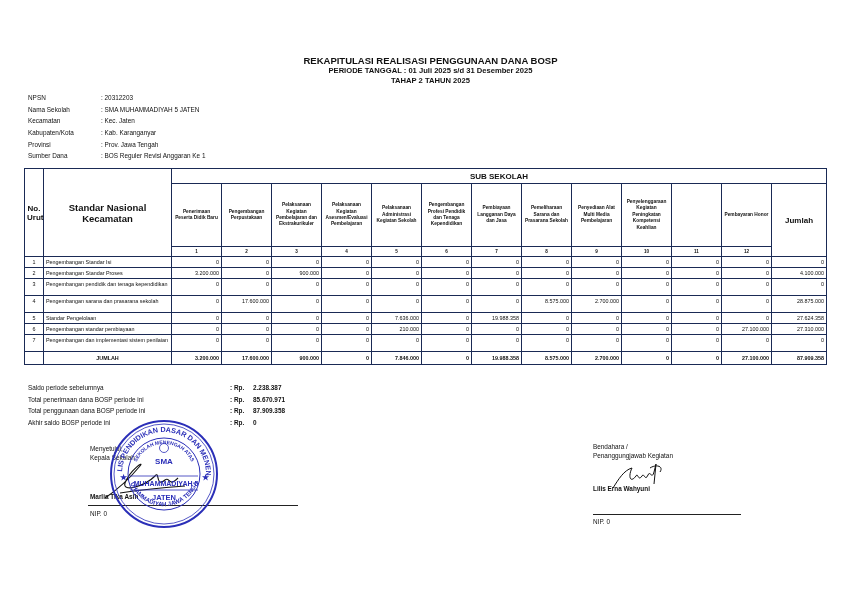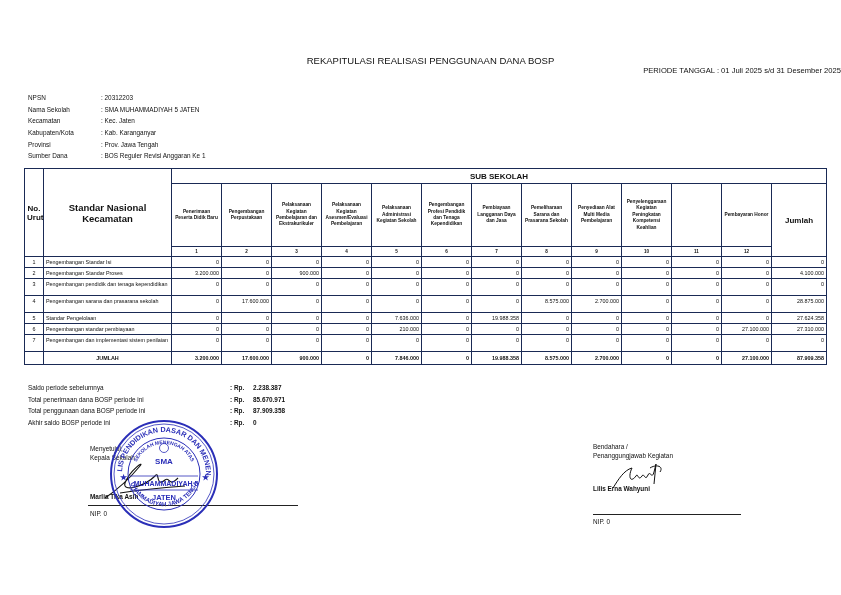--- a/index.html
+++ b/index.html
@@ -1,21 +1,21 @@
 <!DOCTYPE html>
 <html><head>
 <meta charset="utf-8">
 <style>
   * { box-sizing: border-box; margin: 0; padding: 0; }
   html, body { width: 841px; height: 595px; background: #ffffff; overflow: hidden; }
   body { font-family: "Liberation Sans", sans-serif; color: #111; position: relative; }
 
   .title-block { position: absolute; left: 0; top: 55px; width: 841px; text-align: center; }
-  .title-block .t1 { font-size: 9.5px; font-weight: normal; line-height: 11px; margin-left: 20px; }
-  .title-block .t2 { font-size: 7.6px; font-weight: normal; line-height: 10px; margin-left: 20px; text-align: right; }
+  .title-block .t1 { font-size: 9.5px; font-weight: bold; line-height: 11px; margin-left: 20px; }
+  .title-block .t2 { font-size: 7.6px; font-weight: bold; line-height: 10px; margin-left: 20px; }
   .title-block .t3 { font-size: 7.6px; font-weight: bold; line-height: 10px; margin-left: 20px; }
 
   .identity { position: absolute; left: 28px; top: 92px; font-size: 6.4px; }
   .identity .row { display: flex; height: 11.6px; align-items: center; }
   .identity .lbl { width: 73px; }
   .identity .val { }
 
   table.rekap { position: absolute; left: 24px; top: 168px; width: 802px; border-collapse: collapse; table-layout: fixed; }
   table.rekap td, table.rekap th { border: 1px solid #1a2a55; font-size: 5.4px; padding: 0 2px; }
   table.rekap th { font-weight: bold; text-align: center; vertical-align: middle; }
@@ -54,20 +54,21 @@
   .stamp { position: absolute; left: 108px; top: 418px; width: 112px; height: 112px; }
   .signature-l { position: absolute; left: 100px; top: 458px; width: 90px; height: 45px; }
   .signature-r { position: absolute; left: 610px; top: 462px; width: 60px; height: 30px; }
 </style>
 </head>
 <body>
 
 <div class="title-block">
   <div class="t1">REKAPITULASI REALISASI PENGGUNAAN DANA BOSP</div>
   <div class="t2">PERIODE TANGGAL : 01 Juli 2025 s/d 31 Desember 2025</div>
+  <div class="t3">TAHAP 2 TAHUN 2025</div>
 </div>
 
 <div class="identity">
   <div class="row">
       <span class="lbl">NPSN</span>
       <span class="val">: 20312203</span>
     </div>
   <div class="row">
       <span class="lbl">Nama Sekolah</span>
       <span class="val">: SMA MUHAMMADIYAH 5 JATEN</span>

